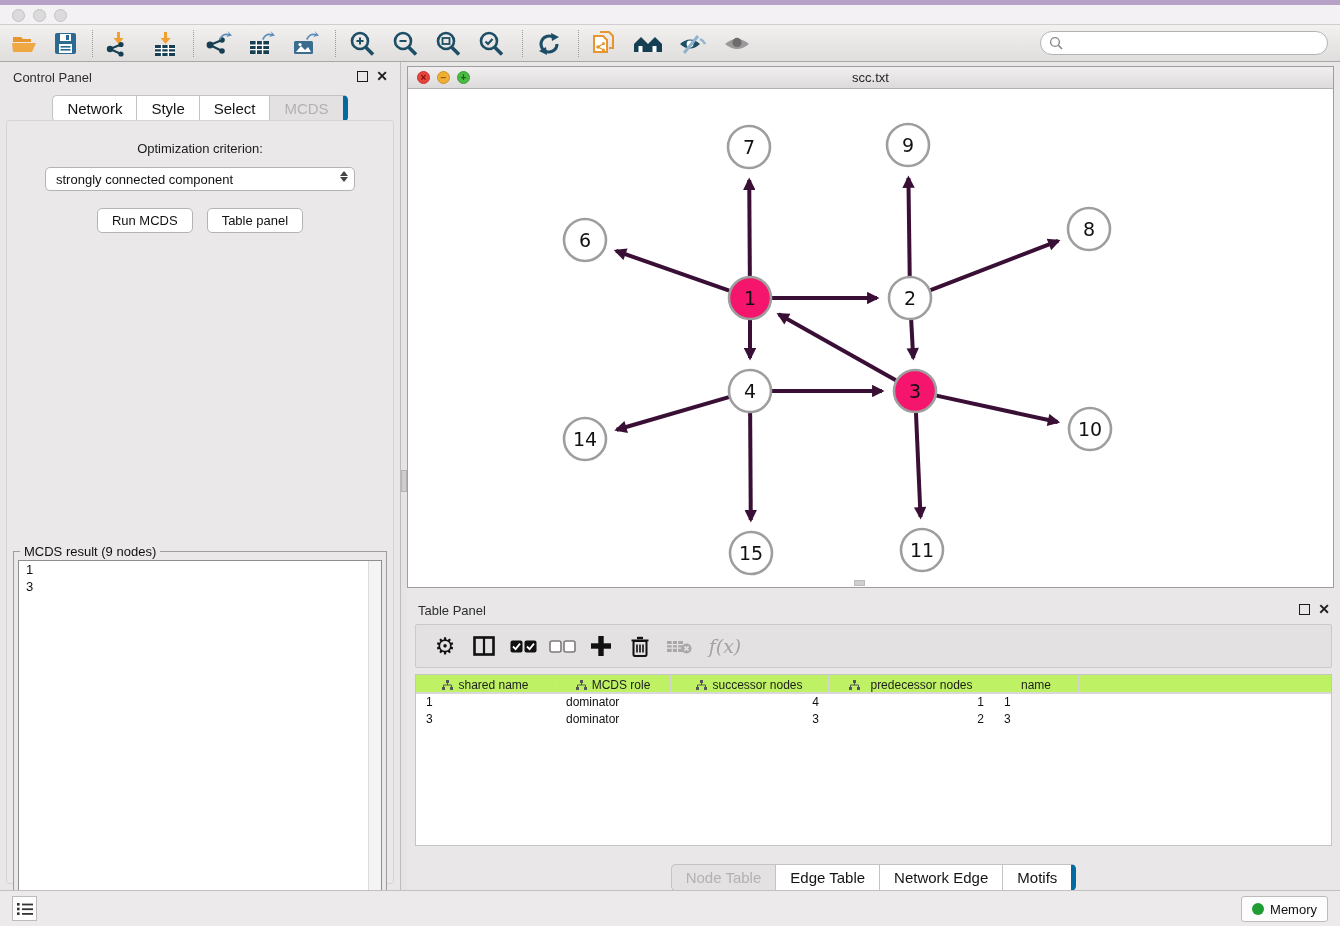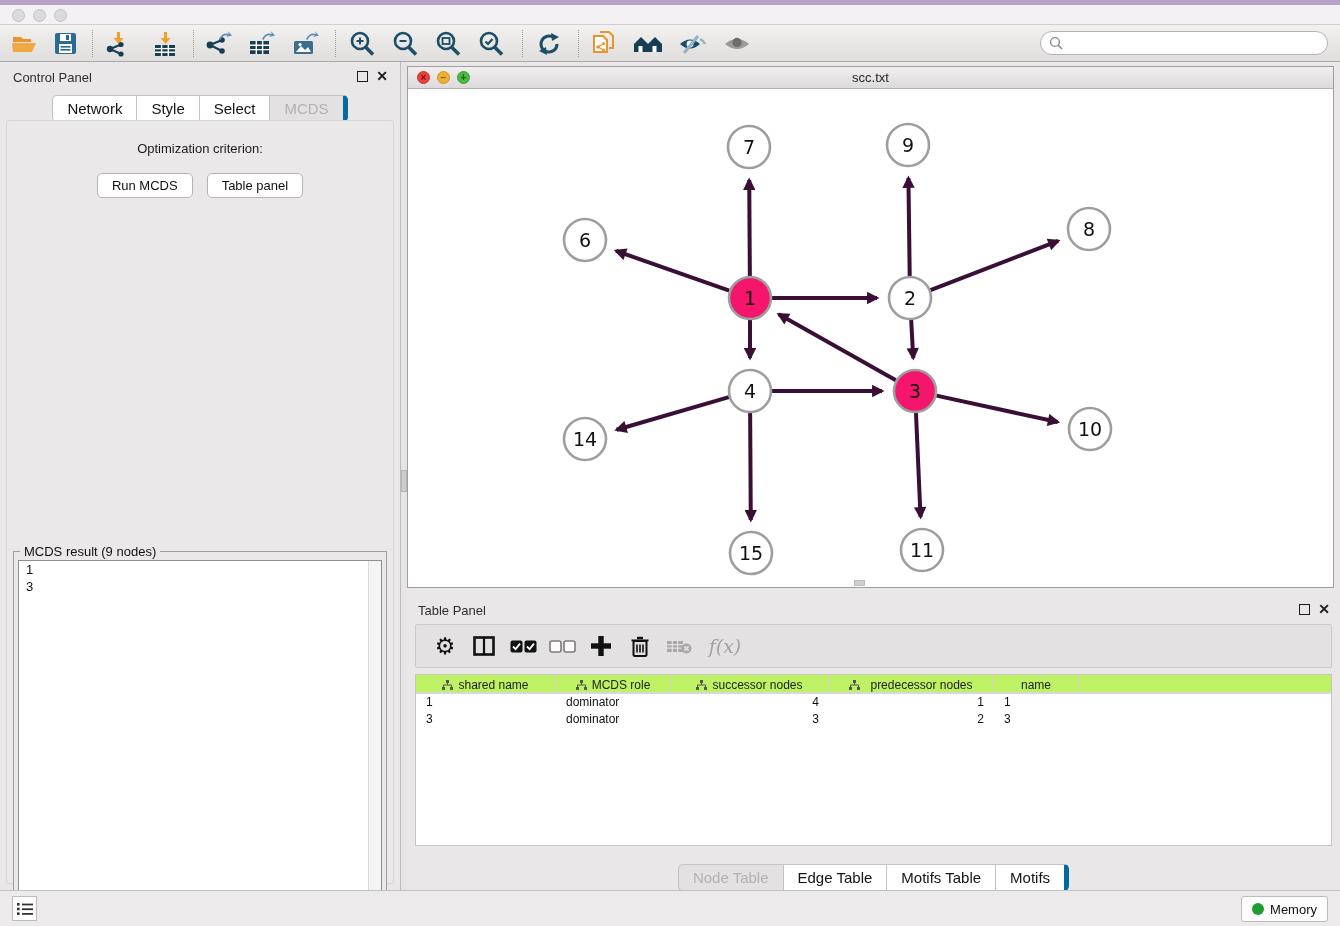--- a/index.html
+++ b/index.html
@@ -250,20 +250,27 @@
       <div class="close-btn" style="right:12px">✕</div>
     </div>
     <div class="tabrow cp-tabs" id="cp-tabs" style="position:absolute; top:33px;">
         <div class="tab">Network</div>
         <div class="tab">Style</div>
         <div class="tab">Select</div>
         <div class="tab active">MCDS</div>
       </div>
     <div class="cp-inner">
       <div class="opt-label">Optimization criterion:</div>
+      <div class="combo">
+        <span>strongly connected component</span>
+        <span class="stepper">
+            <span class="up"></span>
+            <span class="dn"></span>
+          </span>
+      </div>
       <div class="btnrow">
         <button class="push-btn">Run MCDS</button>
         <button class="push-btn">Table panel</button>
       </div>
       <div class="result-fieldset">
         <div class="result-legend">MCDS result (9 nodes)</div>
         <div class="result-box" id="result-box">
           <div class="result-scroll"></div>
         <div class="result-line">1</div>
             <div class="result-line">3</div>
@@ -468,21 +475,21 @@
             <div class="td" style="width: 115px; text-align: left;">dominator</div>
             <div class="td" style="width: 158px; text-align: right;">3</div>
             <div class="td" style="width: 165px; text-align: right;">2</div>
             <div class="td" style="width: 85px; text-align: left;">3</div>
           </div>
         </div>
     </div>
     <div class="tabrow tp-tabs" id="tp-tabs" style="position:absolute; width:100%;">
         <div class="tab active">Node Table</div>
         <div class="tab">Edge Table</div>
-        <div class="tab">Motifs Table</div>
+        <div class="tab">Network Edge</div>
         <div class="tab">Motifs</div>
       </div>
   </div>
 
   <div class="status-bar">
     <div class="list-btn">
       <svg width="16" height="14" viewBox="0 0 16 14">
           <rect x="0" y="1" width="2.6" height="2.6" fill="#333"></rect>
           <rect x="5" y="1.6" width="11" height="1.8" fill="#333"></rect>
           <rect x="0" y="5.7" width="2.6" height="2.6" fill="#333"></rect>

